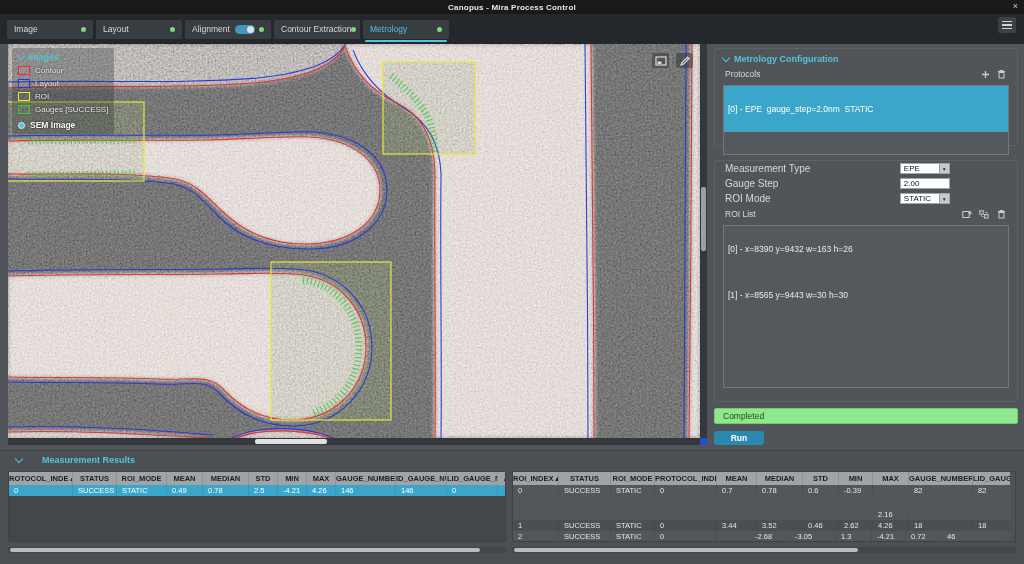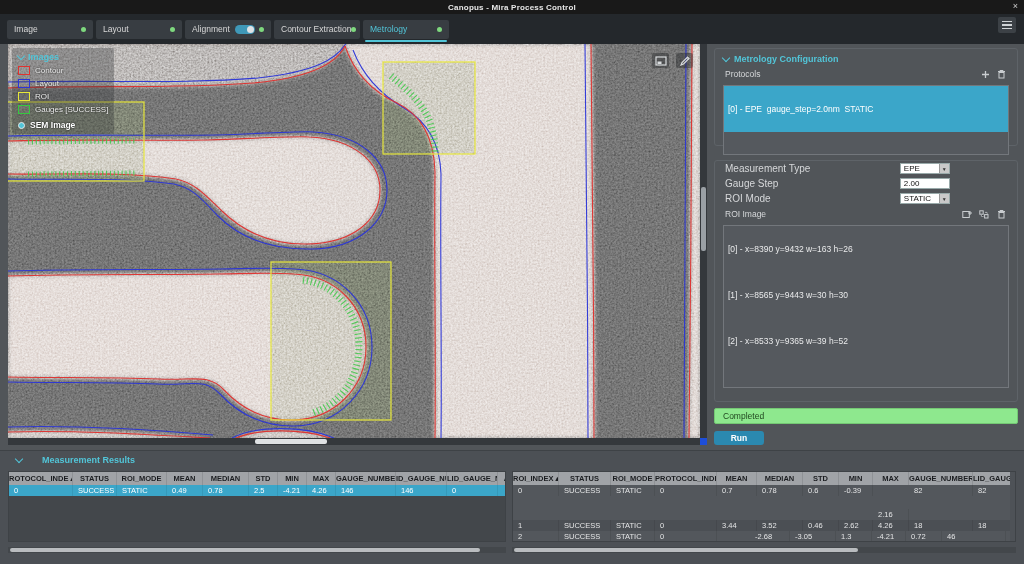--- a/index.html
+++ b/index.html
@@ -302,21 +302,21 @@
     </span>
   </div>
   <div class="form-row">
     <span class="fl">ROI Mode</span>
     <span class="fld select">
       <span class="val">STATIC</span>
         <span class="arrow">▼</span>
     </span>
   </div>
   <div class="lbl-row">
-    <span class="mini-lbl">ROI Image</span>
+    <span class="mini-lbl">ROI List</span>
     <span style="display:flex;gap:5px;">
       <span class="icon-btn">
         <svg width="10" height="9" viewBox="0 0 10 9">
             <rect x="0.8" y="1.5" width="6.5" height="6" fill="none" stroke="#c9cdd0" stroke-width="1"></rect>
             <path d="M8,1 V5 M6,3 H10" stroke="#c9cdd0" stroke-width="1"></path>
           </svg>
       </span>
       <span class="icon-btn">
         <svg width="10" height="9" viewBox="0 0 10 9">
             <rect x="0.8" y="0.8" width="3.4" height="3.4" fill="none" stroke="#c9cdd0" stroke-width="1"></rect>
@@ -328,21 +328,20 @@
         <svg width="9" height="10" viewBox="0 0 9 10">
             <path d="M1,2.5 H8 M3,2.5 V1.5 H6 V2.5" stroke="#c9cdd0" stroke-width="1"></path>
             <rect x="2" y="3.5" width="5" height="5.5" fill="none" stroke="#c9cdd0" stroke-width="1"></rect>
           </svg>
       </span>
     </span>
   </div>
   <div class="listbox" id="roi-list" style="height:163px;">
       <div class="list-item">[0] - x=8390 y=9432 w=163 h=26</div>
       <div class="list-item">[1] - x=8565 y=9443 w=30 h=30</div>
-      <div class="list-item">[2] - x=8533 y=9365 w=39 h=52</div>
     </div>
 </div>
 
 <div id="status-bar">
   <span>Completed</span>
 </div>
 <div id="run-btn">
   <span>Run</span>
 </div>
 

